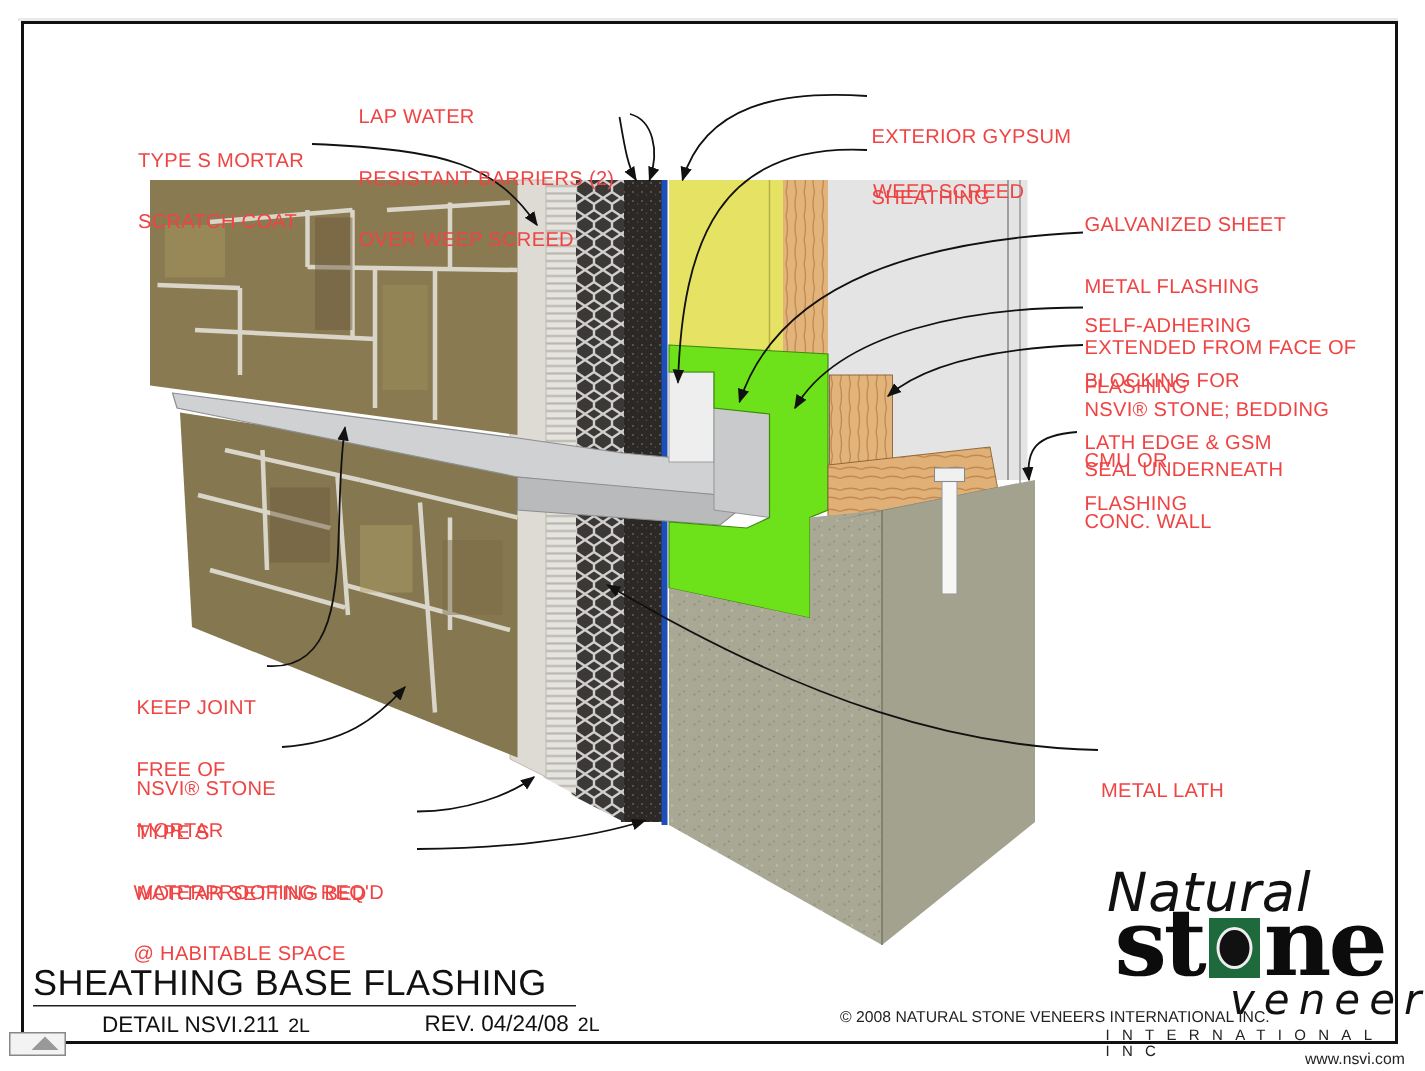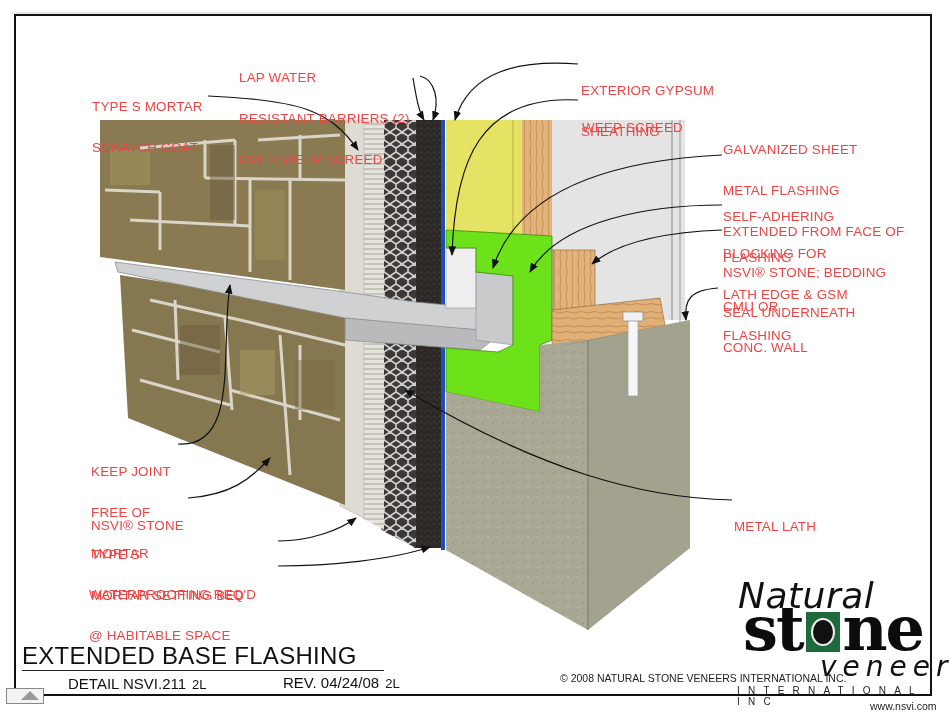--- a/index.html
+++ b/index.html
@@ -204,21 +204,21 @@
 </div>
 <div class="lbl" style="left:91px;top:521px">
   <span>TYPE S</span>
   <span>MORTAR SETTING BED</span>
 </div>
 <div class="lbl" style="left:89px;top:561px">
   <span>WATERPROOFING REQ'D</span>
   <span>@ HABITABLE SPACE</span>
 </div>
 
-<div class="title">EXTENDED BASE FLASHING</div>
+<div class="title">SHEATHING BASE FLASHING</div>
 <div class="title-rule"></div>
 <div class="detail">
   <span>DETAIL NSVI.211</span><span class="sm">2L</span>
 </div>
 <div class="rev">
   <span>REV. 04/24/08</span><span class="sm">2L</span>
 </div>
 
 <div class="logo-natural">Natural</div>
 <div class="logo-stone">

